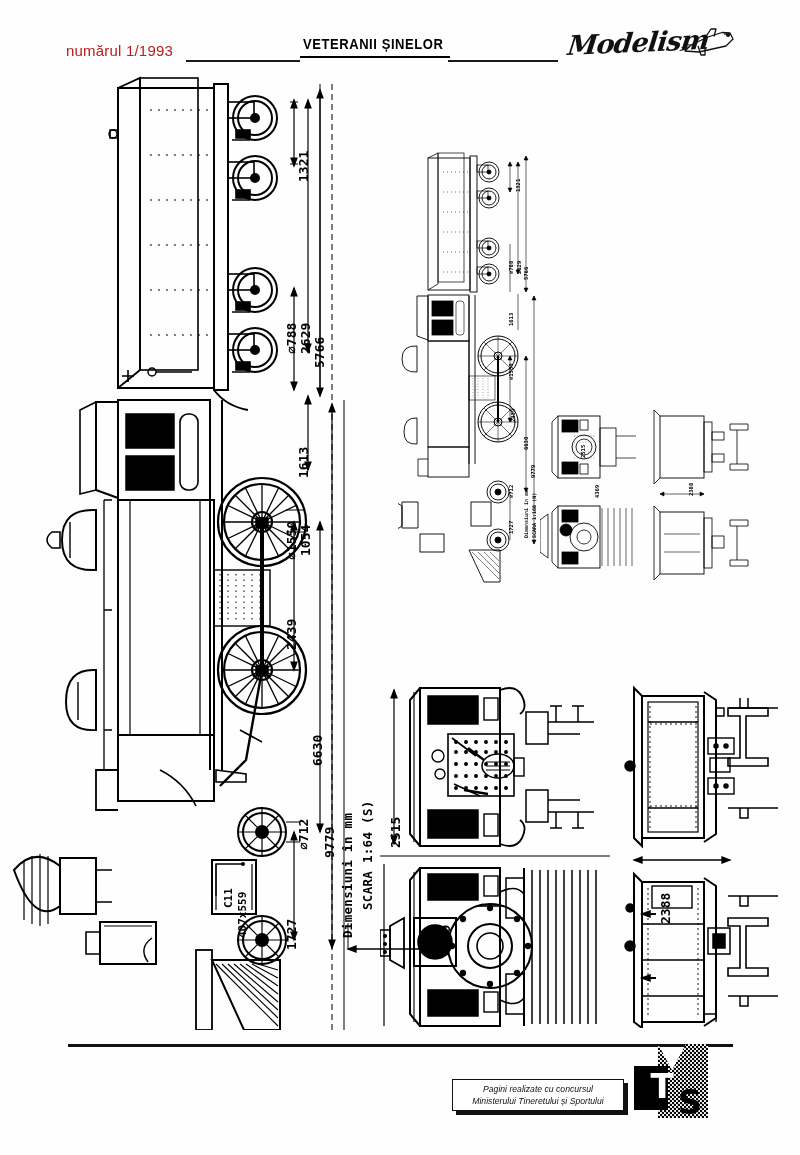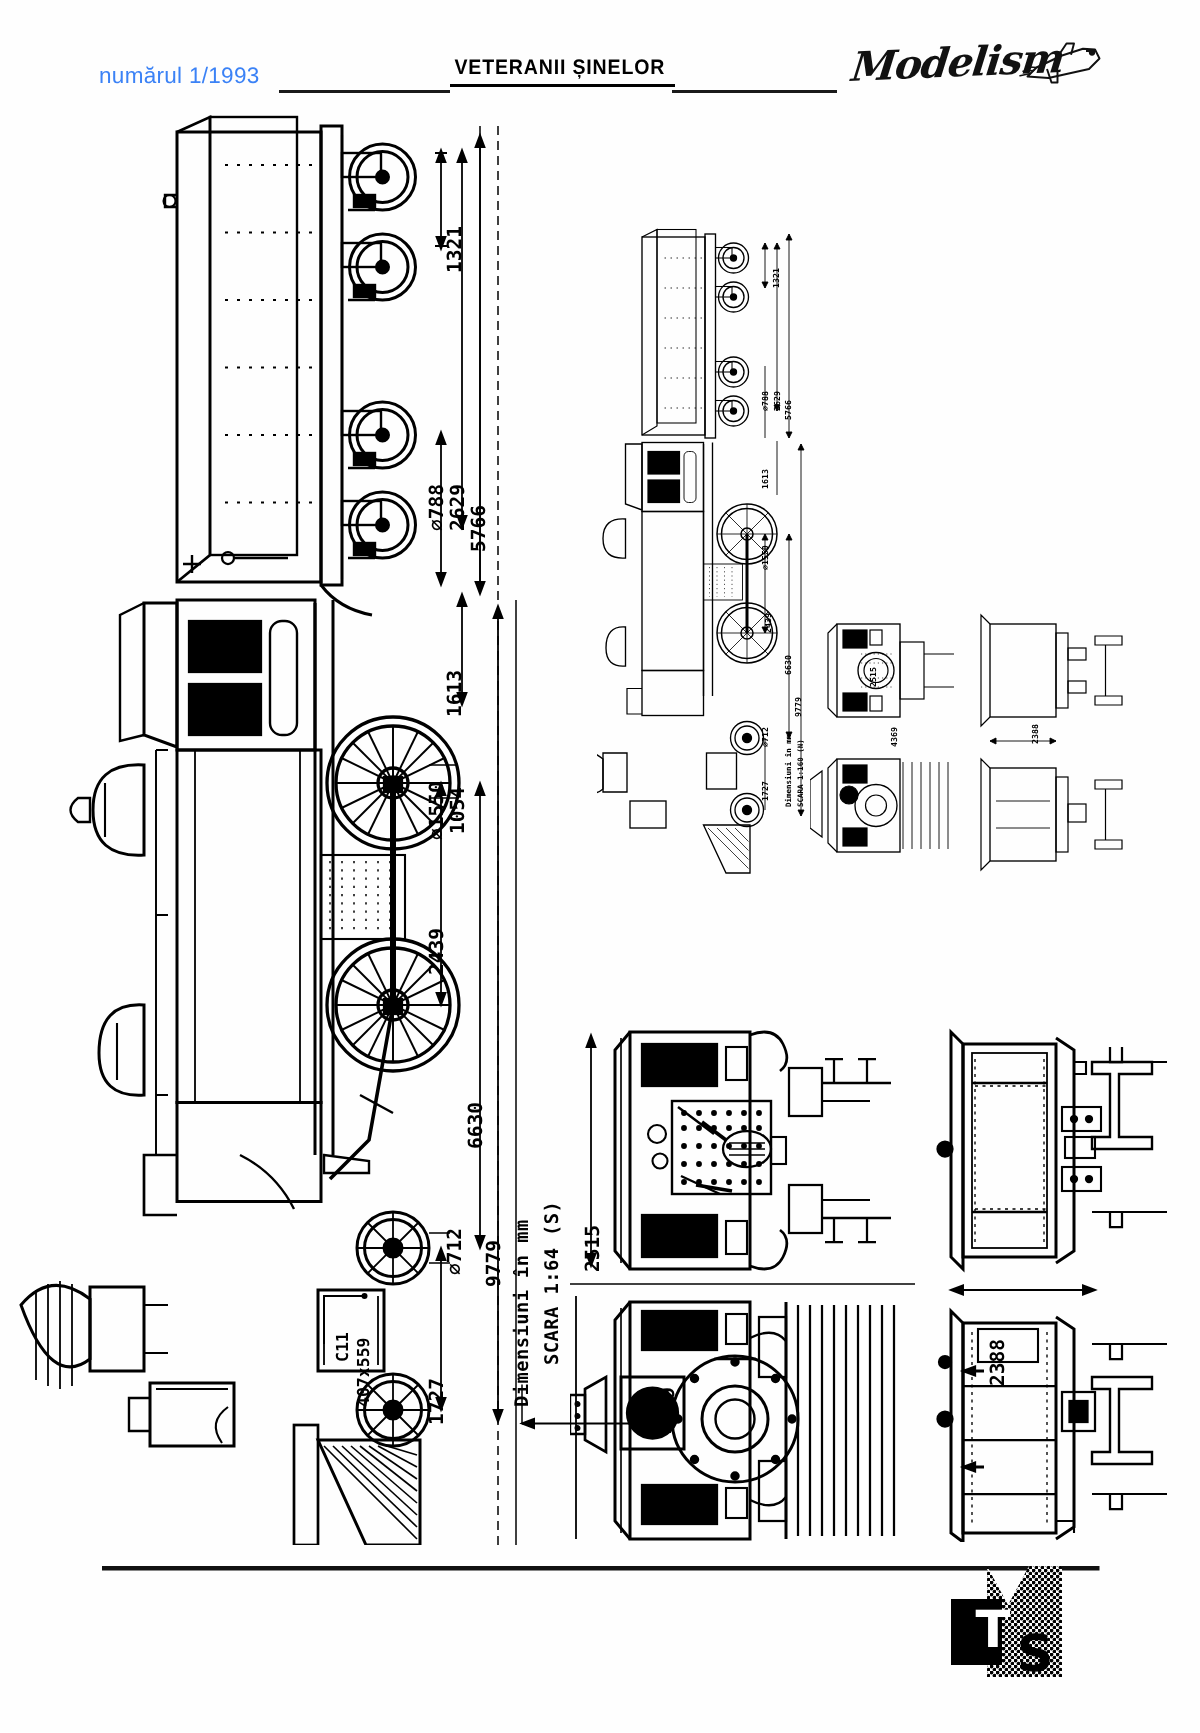--- a/index.html
+++ b/index.html
@@ -7,21 +7,21 @@
   body{
     width:800px;height:1155px;position:relative;overflow:hidden;
     font-family:"Liberation Sans",sans-serif;color:#111;
   }
   .page{position:absolute;inset:0;background:#fefefe;}
 
   
   .header{position:absolute;left:0;top:0;width:800px;height:78px;}
   .hdr-issue{
     position:absolute;left:66px;top:42px;font-size:15px;letter-spacing:.2px;
-    font-family:"Liberation Sans",sans-serif;color:#3b82f6;white-space:nowrap;
+    font-family:"Liberation Sans",sans-serif;color:#b91c1c;white-space:nowrap;
   }
   .hdr-rule-a{position:absolute;left:186px;top:60px;width:114px;height:2px;background:#1a1a1a;}
   .hdr-rule-b{position:absolute;left:448px;top:60px;width:110px;height:2px;background:#1a1a1a;}
   .hdr-title{
     position:absolute;left:303px;top:36px;font-size:14px;font-weight:bold;
     letter-spacing:.6px;color:#000;white-space:nowrap;
     transform:scaleX(.93);transform-origin:left center;
   }
   .hdr-title-underline{position:absolute;left:300px;top:56px;width:150px;height:2px;background:#000;}
   .hdr-brand{
@@ -746,20 +746,24 @@
       </g>
     </svg>
     <div class="vlabel" style="left:658px;top:846px;">2388</div>
 
   </div>
 
   <div class="footer">
     <div class="foot-rule"></div>
   </div>
 
+  <div class="credit-box">
+    <div class="credit-l1">Pagini realizate cu concursul</div>
+    <div class="credit-l2">Ministerului Tineretului și Sportului</div>
+  </div>
 
   <svg class="ts-logo" viewBox="0 0 78 82">
     <defs>
       <pattern id="halftone" width="4" height="4" patternUnits="userSpaceOnUse">
         <rect width="4" height="4" fill="#fff"></rect>
         <circle cx="1" cy="1" r="1.25" fill="#000"></circle>
         <circle cx="3" cy="3" r="1.25" fill="#000"></circle>
       </pattern>
     </defs>
 

